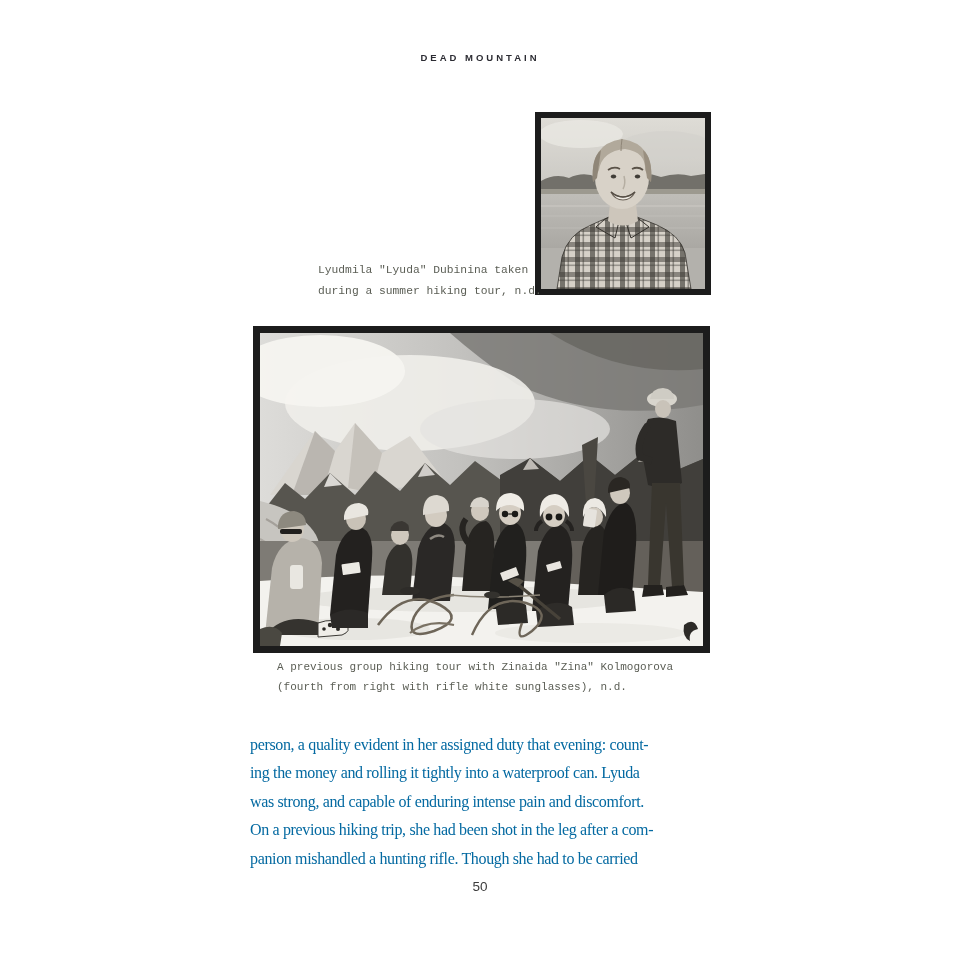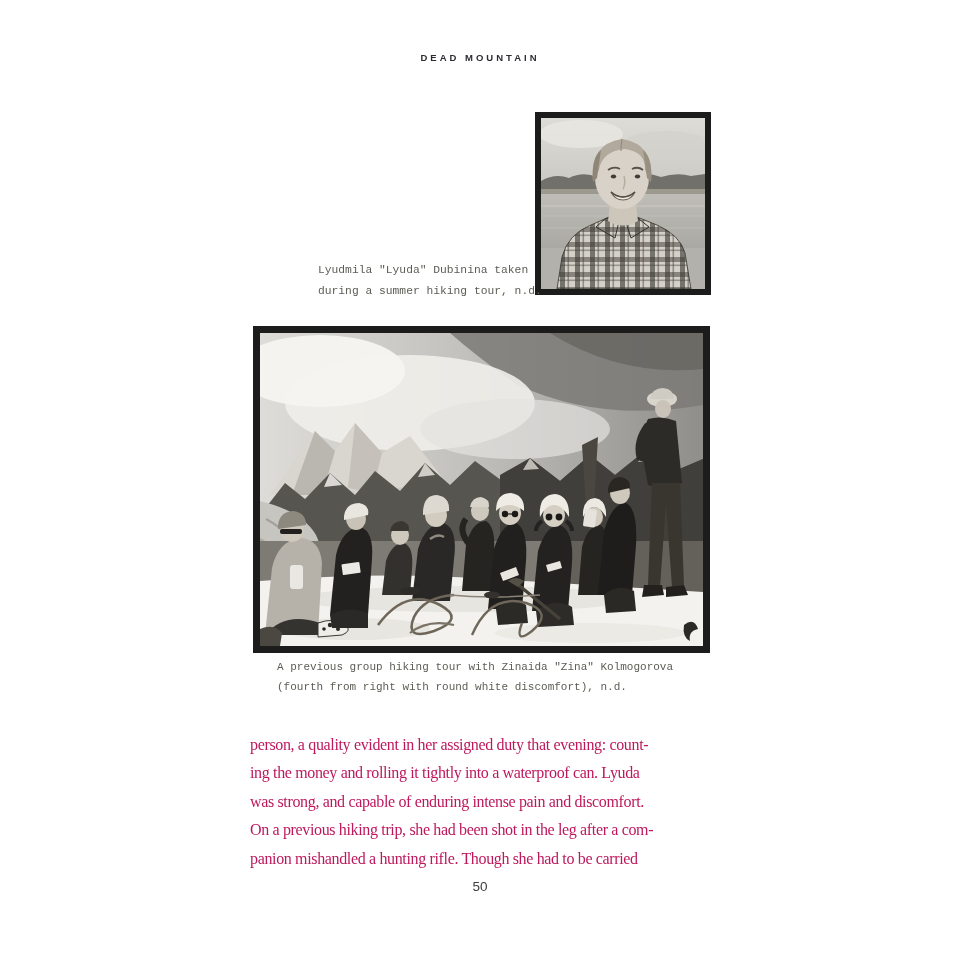--- a/index.html
+++ b/index.html
@@ -18,21 +18,21 @@
   .frame-group{left:253px;top:326px;width:457px;height:327px;border:7px solid #1c1c1c;}
   .caption{
     position:absolute;font-family:"Liberation Mono", monospace;
     color:#5b5e55;white-space:pre-line;
   }
   .caption-portrait{left:318px;top:260px;font-size:11.3px;line-height:20.5px;}
   .caption-group{left:277px;top:657px;font-size:11px;line-height:20px;}
   .body-text{
     position:absolute;left:250px;top:731px;width:480px;
     font-size:16px;line-height:28.4px;letter-spacing:-0.35px;
-    color:#be185d;white-space:pre-line;
+    color:#0369a1;white-space:pre-line;
   }
   .page-number{
     position:absolute;left:0;right:0;top:879px;text-align:center;
     font-family:"Liberation Sans", sans-serif;font-size:13.5px;color:#3c3c3c;
   }
 </style>
 </head>
 <body>
 
 <div class="page">
@@ -203,21 +203,21 @@
       <path d="M248,248 q8,-6 16,0 l-6,6 Z" fill="#555046"></path>
       <path d="M190,262 q40,4 90,0" stroke="#8a8376" stroke-width="1.6" fill="none"></path>
       <ellipse cx="150" cy="258" rx="10" ry="4" fill="#2e2c29"></ellipse>
       <ellipse cx="232" cy="262" rx="8" ry="3.5" fill="#34322e"></ellipse>
       <path d="M424,292 q10,-8 14,4 q-10,2 -8,12 q-8,-4 -6,-16 Z" fill="#2c2a27"></path>
       <path d="M0,296 q14,-6 22,4 l-2,13 L0,313 Z" fill="#4a4841"></path>
     </svg>
   </div>
 
   <div class="caption caption-group">A previous group hiking tour with Zinaida "Zina" Kolmogorova
-(fourth from right with round white discomfort), n.d.</div>
+(fourth from right with rifle white sunglasses), n.d.</div>
 
   <div class="body-text">person, a quality evident in her assigned duty that evening: count-
 ing the money and rolling it tightly into a waterproof can. Lyuda
 was strong, and capable of enduring intense pain and discomfort.
 On a previous hiking trip, she had been shot in the leg after a com-
 panion mishandled a hunting rifle. Though she had to be carried</div>
 
   <div class="page-number">50</div>
 
 </div>

